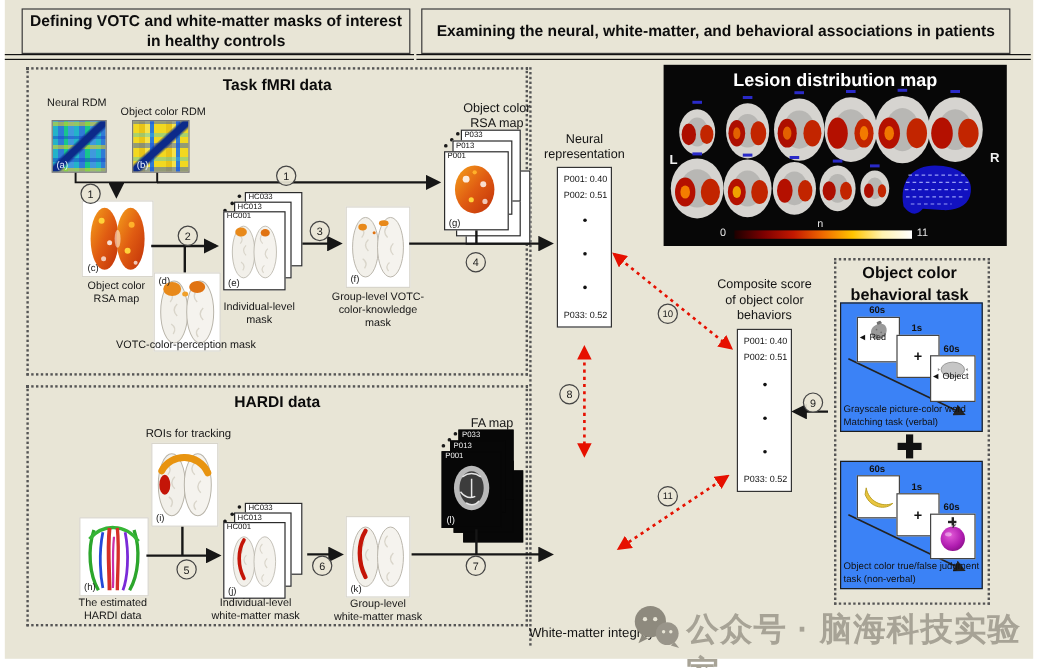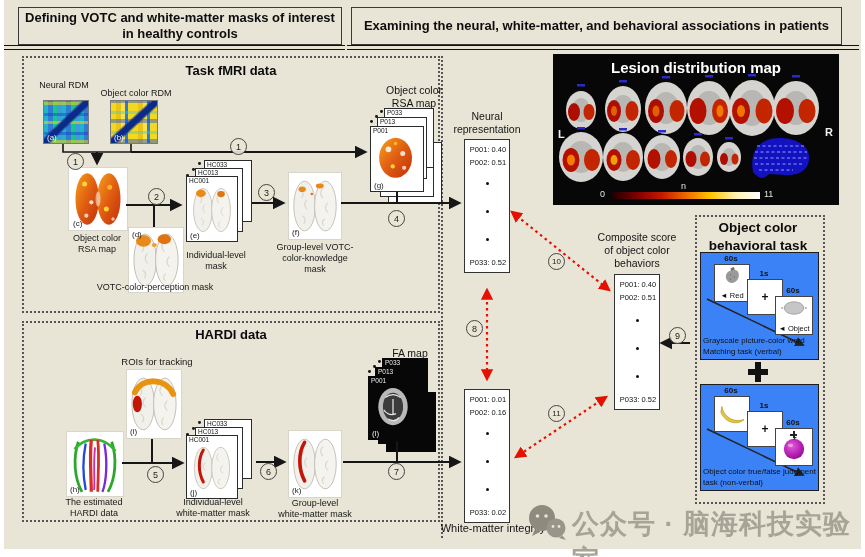--- a/index.html
+++ b/index.html
@@ -42,21 +42,21 @@
   .lesion{position:absolute;background:#070707;}
   .lesion-title{position:absolute;left:0;width:100%;text-align:center;color:#fff;font-weight:bold;font-size:15px;}
   .lr{position:absolute;color:#f0f0f0;font-weight:bold;font-size:11px;}
   .cbar{position:absolute;height:7px;background:linear-gradient(90deg,#1c0000,#7e0000,#c41800,#ef6a00,#ffc400,#fff3b0,#ffffff);}
   .cbartxt{position:absolute;color:#e2e2e2;font-size:9px;}
   .behav-title{position:absolute;font-weight:bold;font-size:13.5px;line-height:1.3;text-align:center;color:#0b0b0b;}
   .behav-title span{display:block;}
   .taskbox{position:absolute;background:#3b82f6;border:1.5px solid #1d1d1d;}
   .tcard{position:absolute;background:#fff;border:1px solid #444;}
   .tdur{position:absolute;font-size:8px;font-weight:bold;color:#111;text-align:center;}
-  .tword{position:absolute;left:0;right:0;bottom:1px;font-size:7.5px;color:#111;text-align:center;white-space:nowrap;}
+  .tword{position:absolute;left:0;right:0;bottom:16px;font-size:7.5px;color:#111;white-space:nowrap;}
   .tfix{position:absolute;left:0;right:0;top:50%;margin-top:-7px;text-align:center;font-size:12px;font-weight:bold;color:#111;}
   .tcap{position:absolute;font-size:8px;line-height:1.3;text-align:left;color:#111;}
   .tcap span{display:block;}
   .plusicon{position:absolute;width:20px;height:20px;}
   .plusicon:before{content:"";position:absolute;left:7px;top:0;width:6px;height:20px;background:#111;}
   .plusicon:after{content:"";position:absolute;left:0;top:7px;width:20px;height:6px;background:#111;}
   .minifix{position:absolute;width:7px;height:7px;}
   .minifix:before{content:"";position:absolute;left:3px;top:0;width:1.5px;height:7px;background:#222;}
   .minifix:after{content:"";position:absolute;left:0;top:3px;width:7px;height:1.5px;background:#222;}
   .wmark-text{position:absolute;font-size:27px;letter-spacing:1px;color:#a7a396;font-weight:bold;}
@@ -317,28 +317,20 @@
   </div>
   <div class="colbox" style="left:464px;top:139px;width:44px;height:132px">
     <span class="colrow" style="top:5px">P001: 0.40</span>
     <span class="colrow" style="top:18px">P002: 0.51</span>
     <i class="cdot" style="top:42px"></i>
     <i class="cdot" style="top:70px"></i>
     <i class="cdot" style="top:98px"></i>
     <span class="colrow" style="bottom:5px">P033: 0.52</span>
   </div>
 
-  <div class="colbox" style="left:464px;top:389px;width:44px;height:132px">
-    <span class="colrow" style="top:5px">P001: 0.01</span>
-    <span class="colrow" style="top:18px">P002: 0.16</span>
-    <i class="cdot" style="top:42px"></i>
-    <i class="cdot" style="top:70px"></i>
-    <i class="cdot" style="top:98px"></i>
-    <span class="colrow" style="bottom:5px">P033: 0.02</span>
-  </div>
   <div class="coltitle" style="left:437px;top:522px;width:112px;font-size:11px">White-matter integrity</div>
 
   <div class="coltitle" style="left:596px;top:231px;width:82px">
     <span>Composite score</span>
     <span>of object color</span>
     <span>behaviors</span>
   </div>
   <div class="colbox" style="left:614px;top:274px;width:44px;height:134px">
     <span class="colrow" style="top:5px">P001: 0.40</span>
     <span class="colrow" style="top:18px">P002: 0.51</span>

